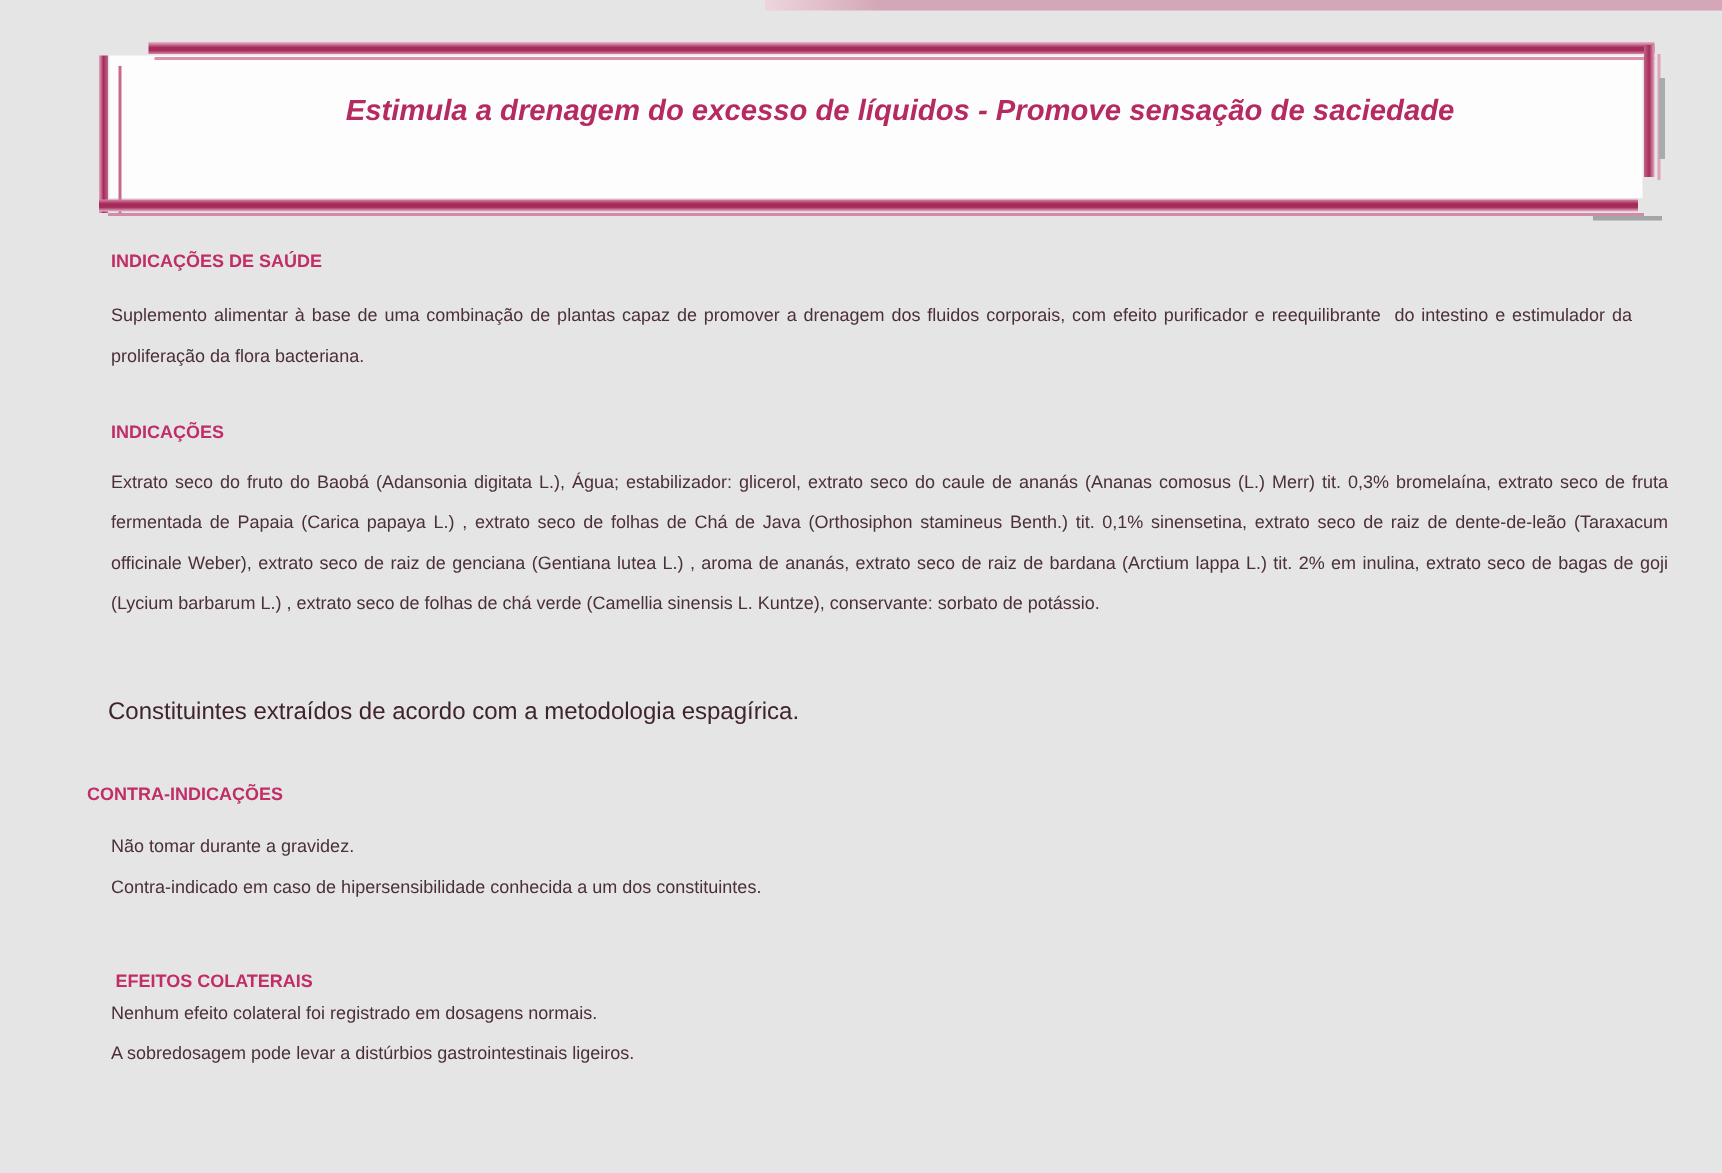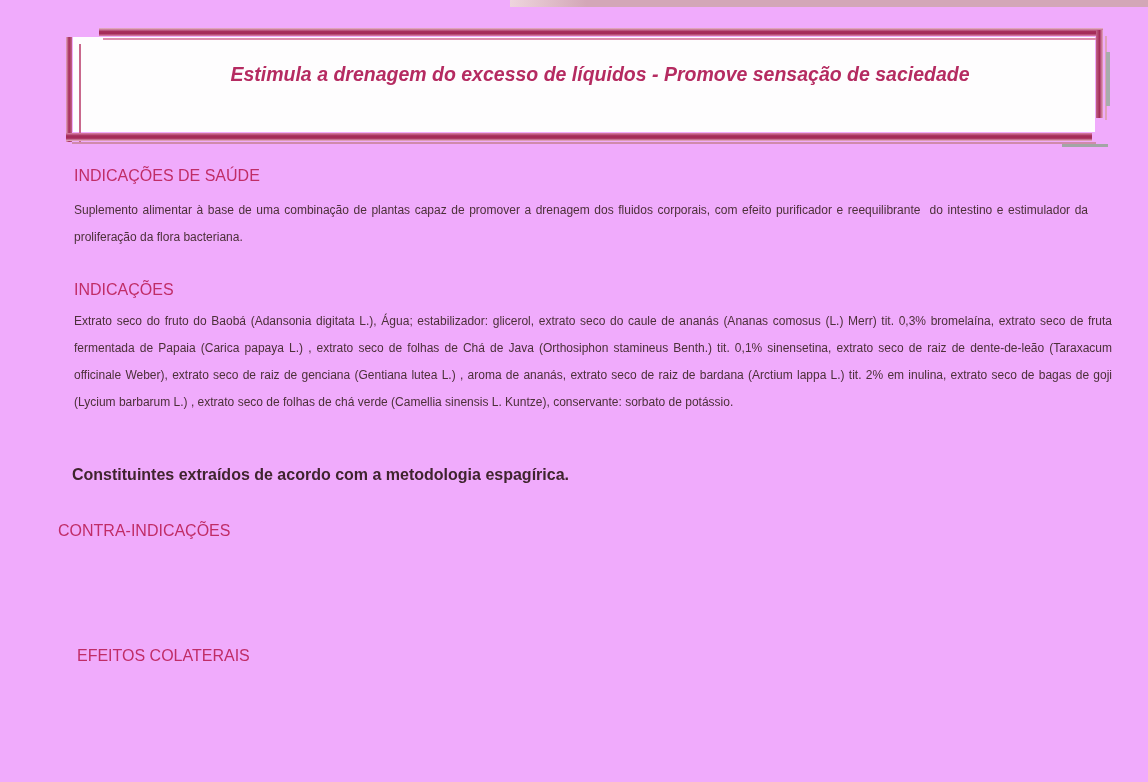--- a/index.html
+++ b/index.html
@@ -1,21 +1,21 @@
 <!DOCTYPE html>
 <html><head>
 <meta charset="utf-8">
 <style>
   html, body { margin: 0; padding: 0; background: #ffffff; }
   .page {
     position: relative;
     width: 1148px;
     height: 782px;
     margin: 0 auto;
-    background: #f0abfc;
+    background: #e5e5e5;
     overflow: hidden;
     font-family: "Liberation Sans", sans-serif;
   }
   .top-strip {
     position: absolute;
     left: 510px; top: 0; width: 638px; height: 7px;
     background: linear-gradient(to right, #eed5dd, #d3a7b7 12%, #d3a7b7);
   }
   
   .bar { position: absolute; }
@@ -42,34 +42,34 @@
     color: #b52b61;
     font-weight: bold;
     font-style: italic;
     font-size: 19.5px;
     line-height: 30px;
   }
 
   .abs { position: absolute; }
   .h-title {
     color: #c02d67;
-    font-weight: normal;
-    font-size: 16px;
+    font-weight: bold;
+    font-size: 12px;
     margin: 0;
   }
   .body-text {
     color: #4c3039;
     font-size: 12px;
     line-height: 27px;
     margin: 0;
   }
   .justified { text-align: justify; white-space: pre-wrap; }
   .note-text {
     color: #3f242e;
-    font-weight: bold;
+    font-weight: normal;
     font-size: 16px;
     margin: 0;
   }
   .it { }
 </style>
 </head>
 <body>
 
 <div class="page">
 
@@ -95,16 +95,24 @@
 
   <h2 class="abs h-title" style="left:74px; top:167px;">INDICAÇÕES DE SAÚDE</h2>
   <p class="abs body-text justified" style="left:74px; top:197px; width:1014px;">Suplemento alimentar à base de uma combinação de plantas capaz de promover a drenagem dos fluidos corporais, com efeito purificador e reequilibrante  do intestino e estimulador da proliferação da flora bacteriana.</p>
 
   <h2 class="abs h-title" style="left:74px; top:281px;">INDICAÇÕES</h2>
   <p class="abs body-text" style="left:74px; top:308px; width:1038px; text-align:justify;"><span>Extrato seco do fruto do Baobá </span><span class="it">(Adansonia digitata</span><span> L.), Água; estabilizador: glicerol, extrato seco do caule de ananás </span><span class="it">(Ananas comosus</span><span> (L.) Merr) tit. 0,3% bromelaína, extrato seco de fruta fermentada de Papaia </span><span class="it">(Carica papaya L.) </span><span>, extrato seco de folhas de Chá de Java </span><span class="it">(Orthosiphon stamineus</span><span> Benth.) tit. 0,1% sinensetina, extrato seco de raiz de dente-de-leão </span><span class="it">(Taraxacum officinale</span><span> Weber), extrato seco de raiz de genciana </span><span class="it">(Gentiana lutea L.) </span><span>, aroma de ananás, extrato seco de raiz de bardana </span><span class="it">(Arctium lappa L.)</span><span> tit. 2% em inulina, extrato seco de bagas de goji </span><span class="it">(Lycium barbarum L.) </span><span>, extrato seco de folhas de chá verde </span><span class="it">(Camellia sinensis</span><span> L. Kuntze), conservante: sorbato de potássio.</span></p>
 
   <p class="abs note-text" style="left:72px; top:466px;">Constituintes extraídos de acordo com a metodologia espagírica.</p>
 
   <h2 class="abs h-title" style="left:58px; top:522px;">CONTRA-INDICAÇÕES</h2>
+  <div class="abs body-text" style="left:74px; top:551px; width:1014px;">
+    <div>Não tomar durante a gravidez.</div>
+    <div>Contra-indicado em caso de hipersensibilidade conhecida a um dos constituintes.</div>
+  </div>
 
   <h2 class="abs h-title" style="left:77px; top:647px;">EFEITOS COLATERAIS</h2>
+  <div class="abs body-text" style="left:74px; top:662px; width:1014px;">
+    <div>Nenhum efeito colateral foi registrado em dosagens normais.</div>
+    <div>A sobredosagem pode levar a distúrbios gastrointestinais ligeiros.</div>
+  </div>
 
 </div>
 
 </body></html>

